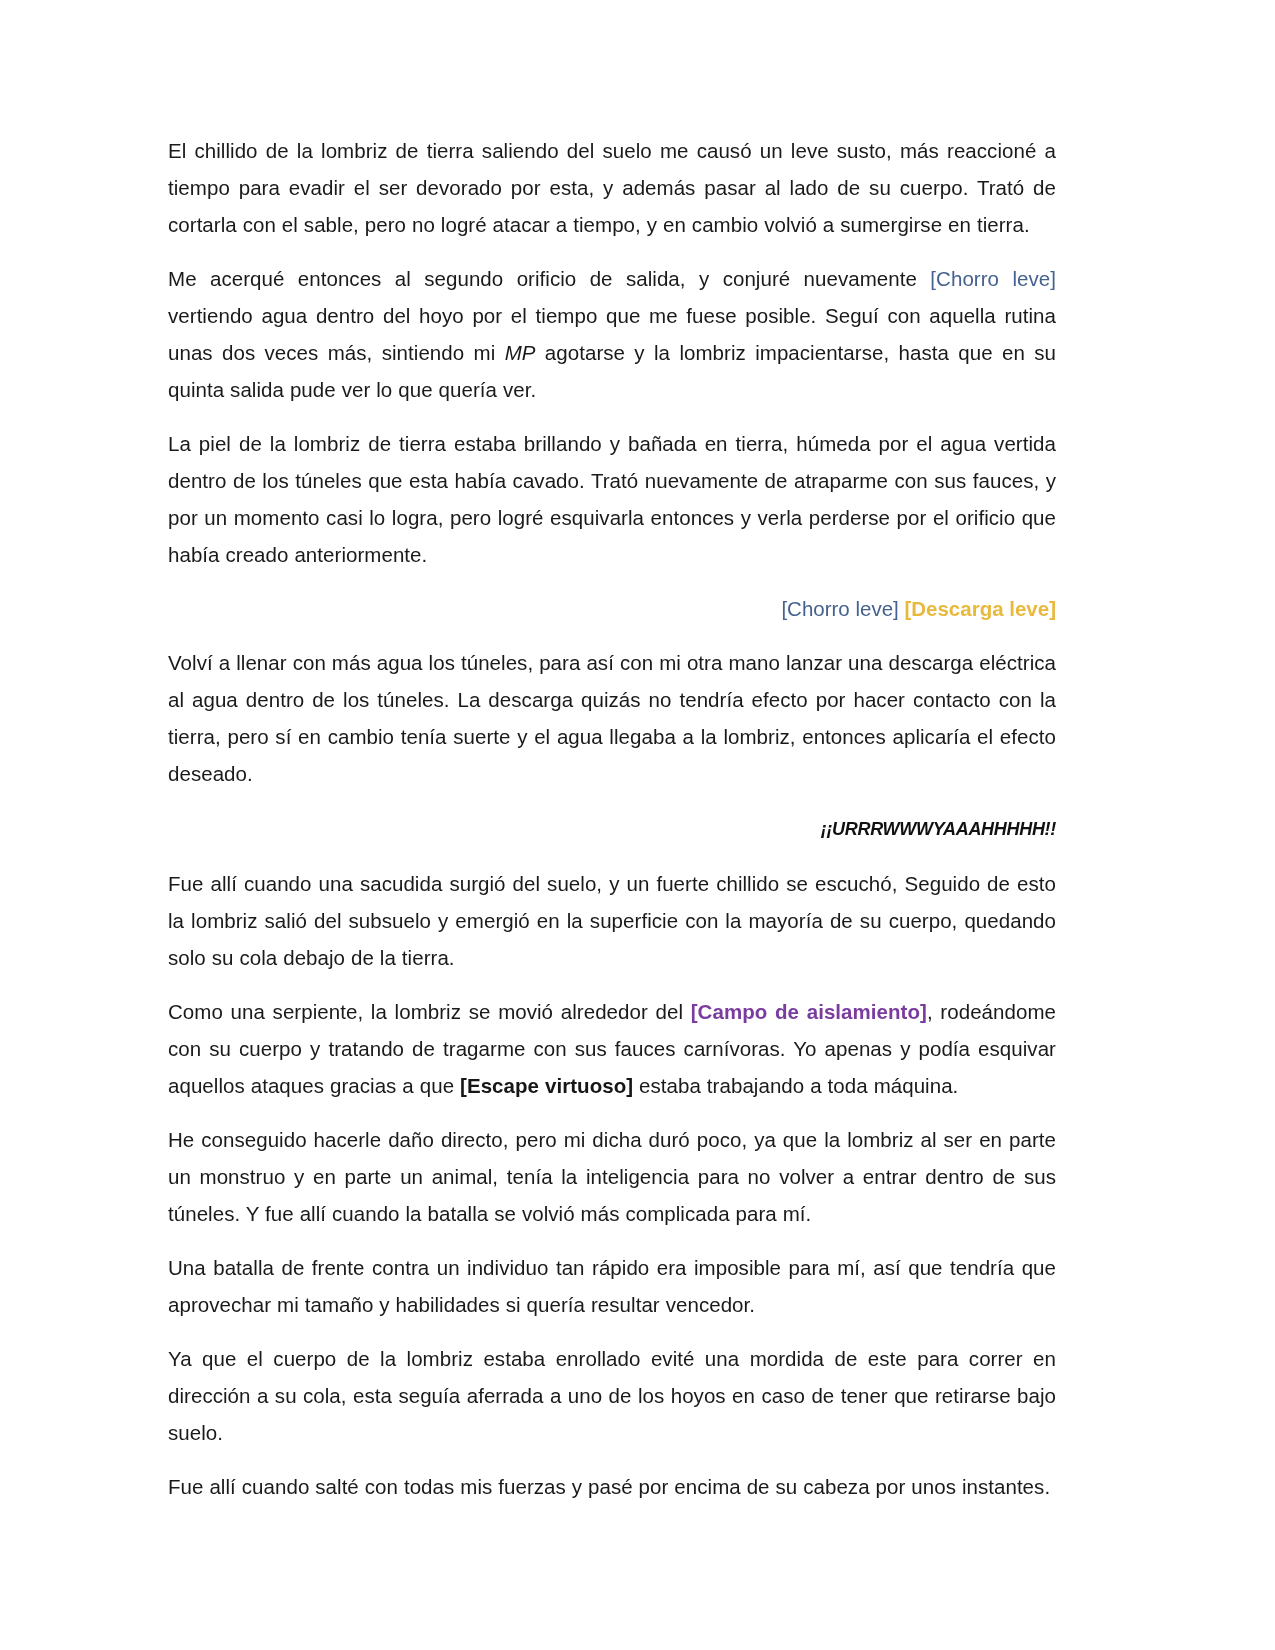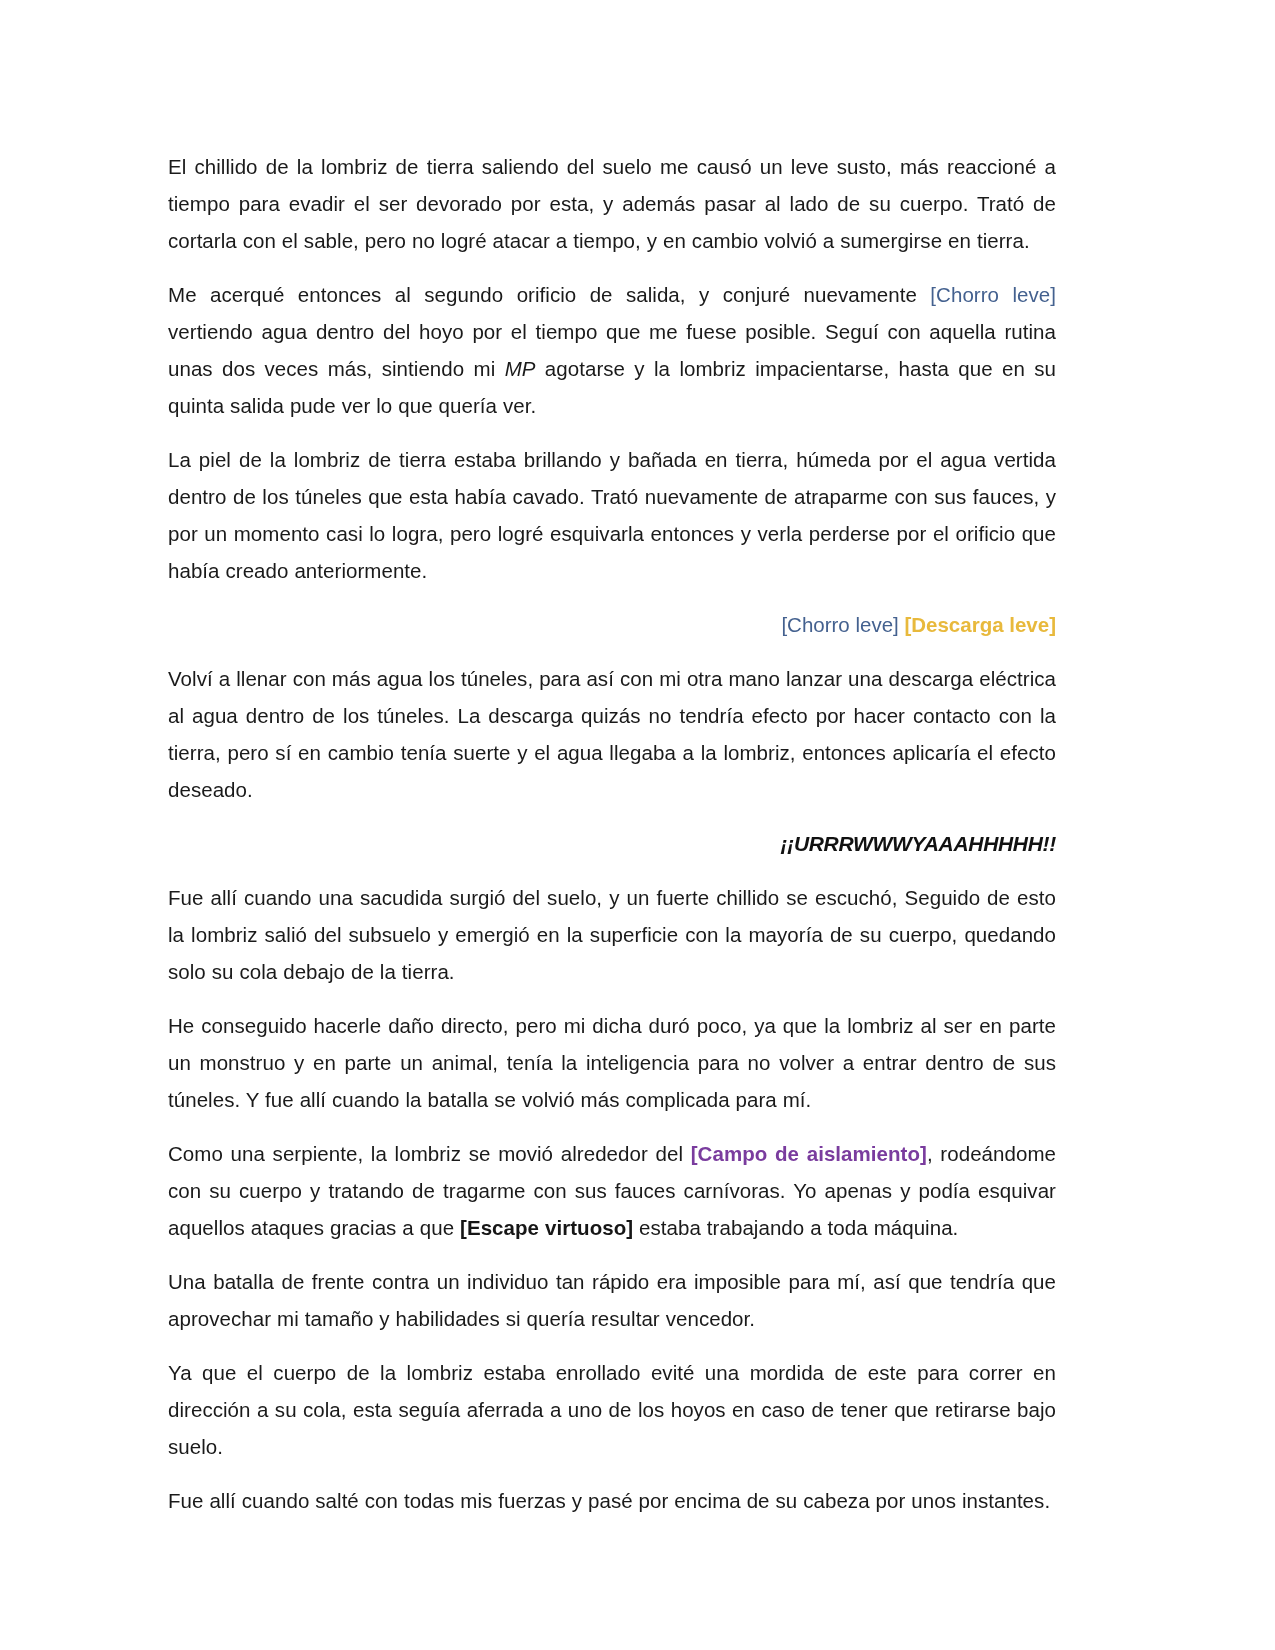--- a/index.html
+++ b/index.html
@@ -18,21 +18,20 @@
     position: relative;
     box-sizing: border-box;
     padding: 0;
     overflow: hidden;
   }
   .content {
     position: absolute;
     left: 168px;
     top: 132px;
     width: 888px;
-    margin-top: 16px;
   }
   p.para {
     margin: 0 0 17px 0;
     font-size: 20.5px;
     line-height: 37px;
     text-align: justify;
     text-justify: inter-word;
     color: #1a1a1a;
     letter-spacing: 0.05px;
     word-spacing: 0.2px;
@@ -59,40 +58,40 @@
   .spell-black {
     color: #161616;
     font-weight: bold;
   }
   .ital {
     font-style: italic;
   }
   .shout {
     font-weight: bold;
     font-style: italic;
-    font-size: 21px;
+    font-size: 18px;
     letter-spacing: -0.3px;
     color: #111111;
   }
   .centered-spells {
     font-size: 21px;
   }
 </style>
 </head>
 <body>
 
 <div class="page">
   <div class="content" id="doc-body">
       <p class="para"><span>El chillido de la lombriz de tierra saliendo del suelo me causó un leve susto, más reaccioné a tiempo para evadir el ser devorado por esta, y además pasar al lado de su cuerpo. Trató de cortarla con el sable, pero no logré atacar a tiempo, y en cambio volvió a sumergirse en tierra.</span></p>
       <p class="para"><span>Me acerqué entonces al segundo orificio de salida, y conjuré nuevamente </span><span class="spell-blue">[Chorro leve]</span><span> vertiendo agua dentro del hoyo por el tiempo que me fuese posible. Seguí con aquella rutina unas dos veces más, sintiendo mi </span><span class="ital">MP</span><span> agotarse y la lombriz impacientarse, hasta que en su quinta salida pude ver lo que quería ver.</span></p>
       <p class="para"><span>La piel de la lombriz de tierra estaba brillando y bañada en tierra, húmeda por el agua vertida dentro de los túneles que esta había cavado. Trató nuevamente de atraparme con sus fauces, y por un momento casi lo logra, pero logré esquivarla entonces y verla perderse por el orificio que había creado anteriormente.</span></p>
       <p class="centered centered-spells"><span class="spell-blue">[Chorro leve]</span><span> </span><span class="spell-gold">[Descarga leve]</span></p>
       <p class="para"><span>Volví a llenar con más agua los túneles, para así con mi otra mano lanzar una descarga eléctrica al agua dentro de los túneles. La descarga quizás no tendría efecto por hacer contacto con la tierra, pero sí en cambio tenía suerte y el agua llegaba a la lombriz, entonces aplicaría el efecto deseado.</span></p>
       <p class="centered"><span class="shout">¡¡URRRWWWYAAAHHHHH!!</span></p>
       <p class="para"><span>Fue allí cuando una sacudida surgió del suelo, y un fuerte chillido se escuchó, Seguido de esto la lombriz salió del subsuelo y emergió en la superficie con la mayoría de su cuerpo, quedando solo su cola debajo de la tierra.</span></p>
+      <p class="para"><span>Como una serpiente, la lombriz se movió alrededor del </span><span class="spell-purple">[Campo de aislamiento]</span><span>, rodeándome con su cuerpo y tratando de tragarme con sus fauces carnívoras. Yo apenas y podía esquivar aquellos ataques gracias a que </span><span class="spell-black">[Escape virtuoso]</span><span> estaba trabajando a toda máquina.</span></p>
       <p class="para"><span>He conseguido hacerle daño directo, pero mi dicha duró poco, ya que la lombriz al ser en parte un monstruo y en parte un animal, tenía la inteligencia para no volver a entrar dentro de sus túneles. Y fue allí cuando la batalla se volvió más complicada para mí.</span></p>
-      <p class="para"><span>Como una serpiente, la lombriz se movió alrededor del </span><span class="spell-purple">[Campo de aislamiento]</span><span>, rodeándome con su cuerpo y tratando de tragarme con sus fauces carnívoras. Yo apenas y podía esquivar aquellos ataques gracias a que </span><span class="spell-black">[Escape virtuoso]</span><span> estaba trabajando a toda máquina.</span></p>
       <p class="para"><span>Una batalla de frente contra un individuo tan rápido era imposible para mí, así que tendría que aprovechar mi tamaño y habilidades si quería resultar vencedor.</span></p>
       <p class="para"><span>Ya que el cuerpo de la lombriz estaba enrollado evité una mordida de este para correr en dirección a su cola, esta seguía aferrada a uno de los hoyos en caso de tener que retirarse bajo suelo.</span></p>
       <p class="para"><span>Fue allí cuando salté con todas mis fuerzas y pasé por encima de su cabeza por unos instantes.</span></p>
       <p class="para"></p>
     </div>
 </div>
 
 </body></html>

